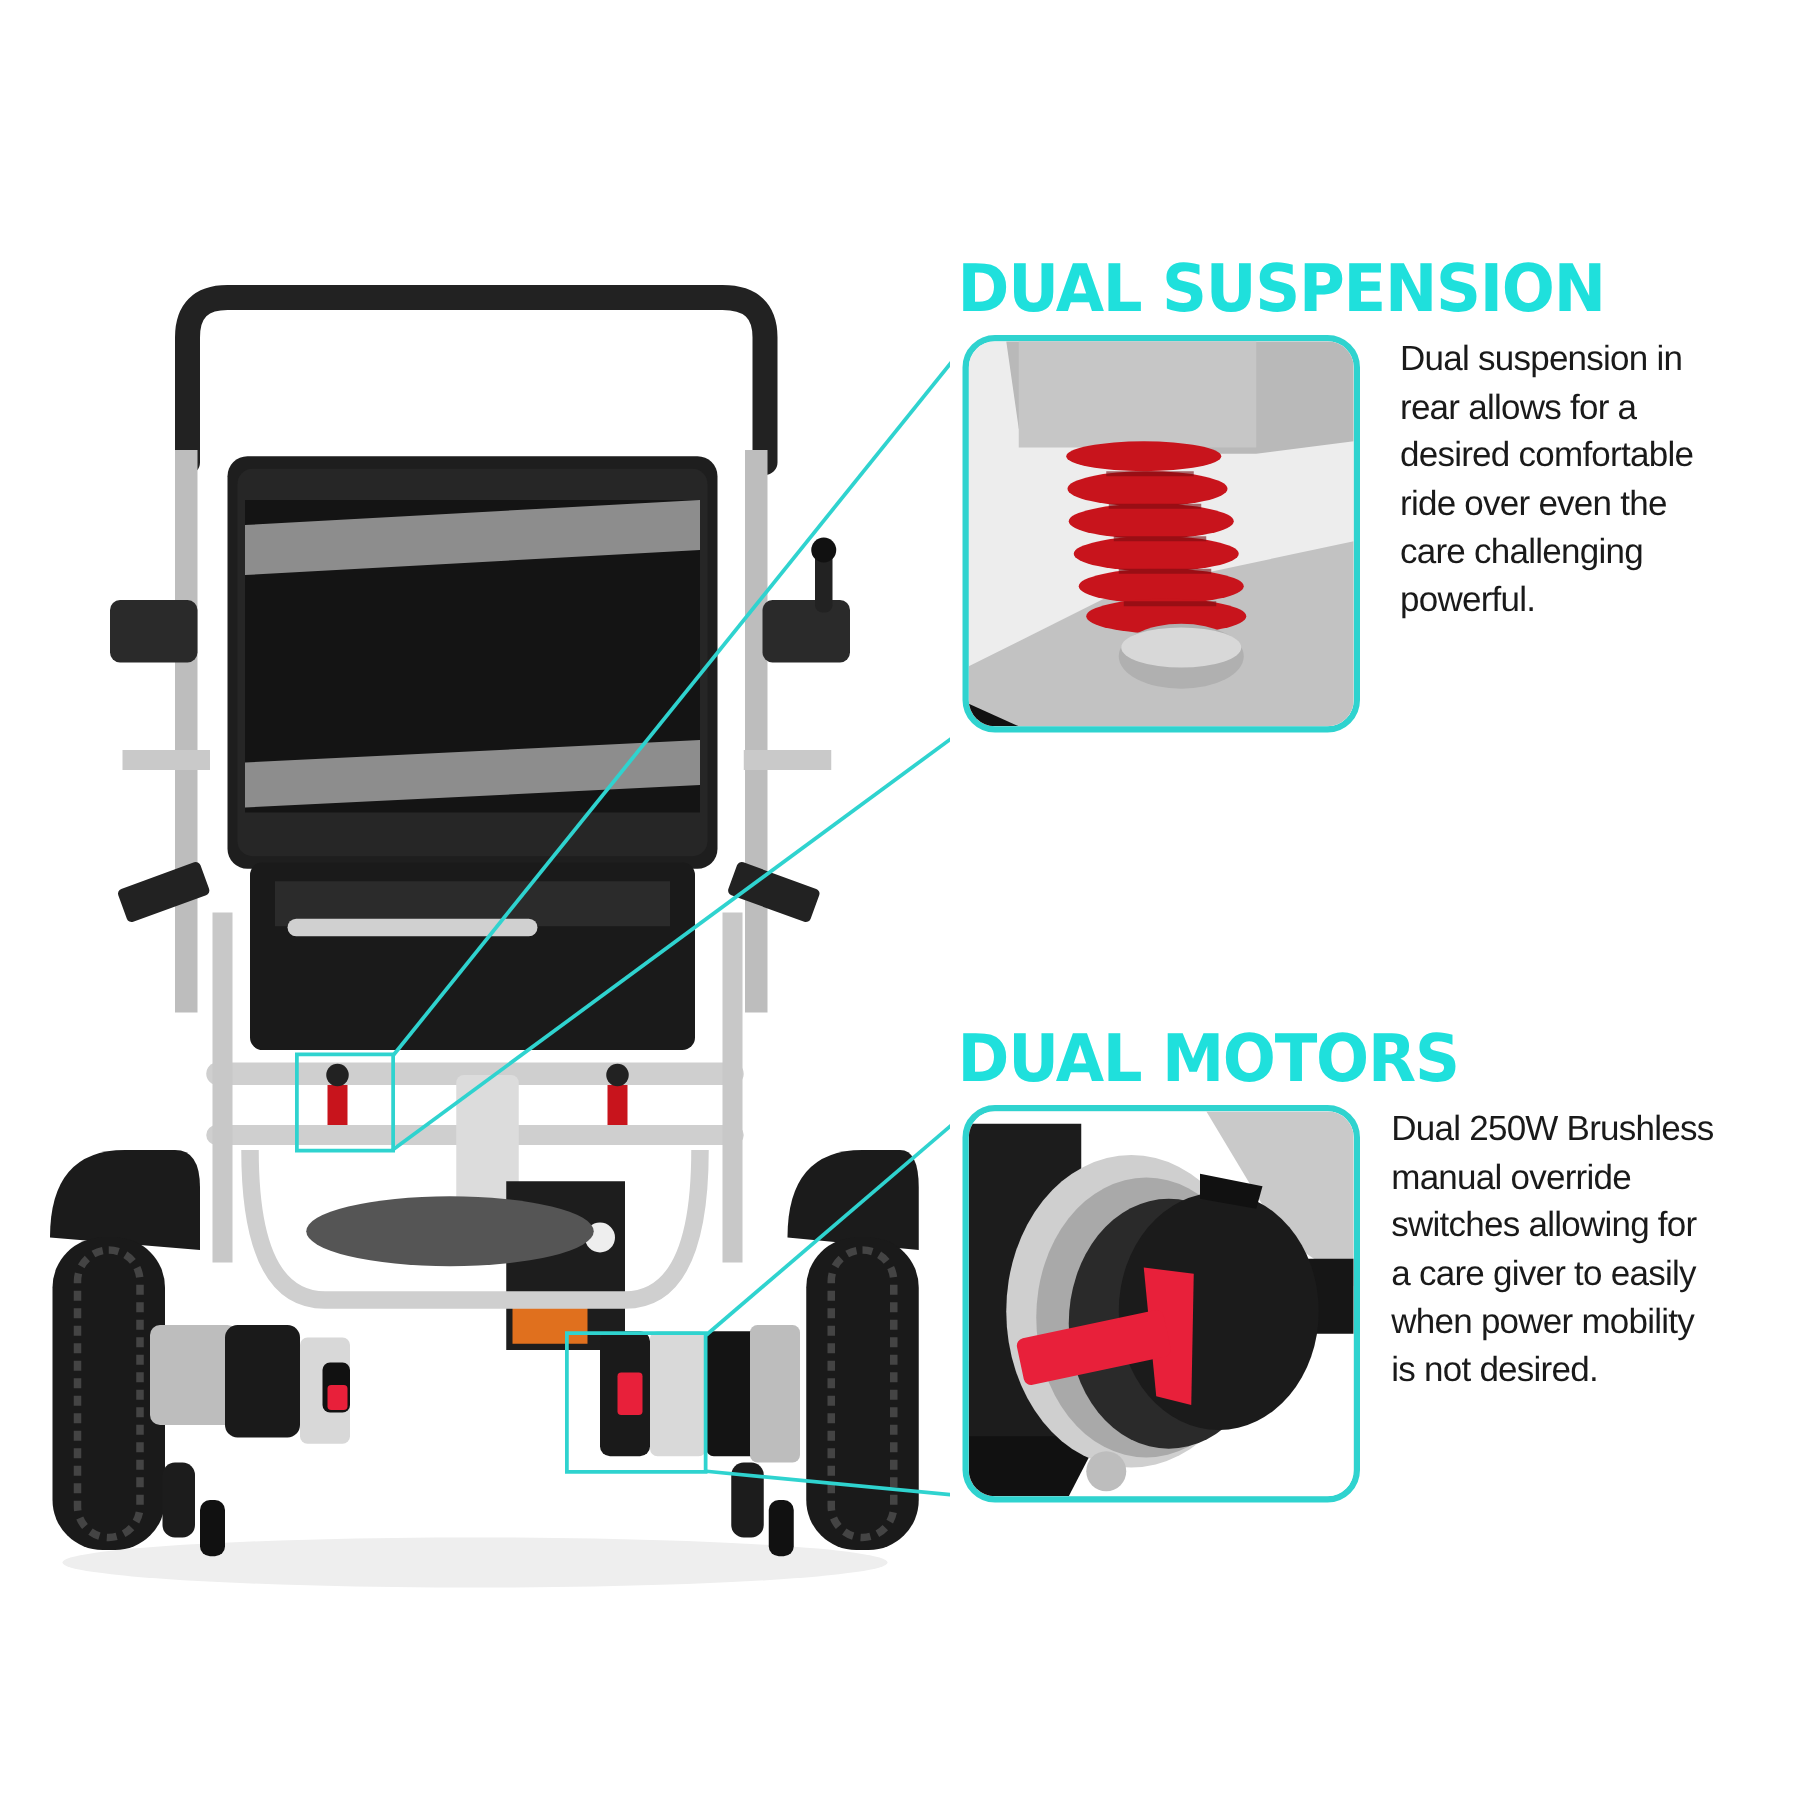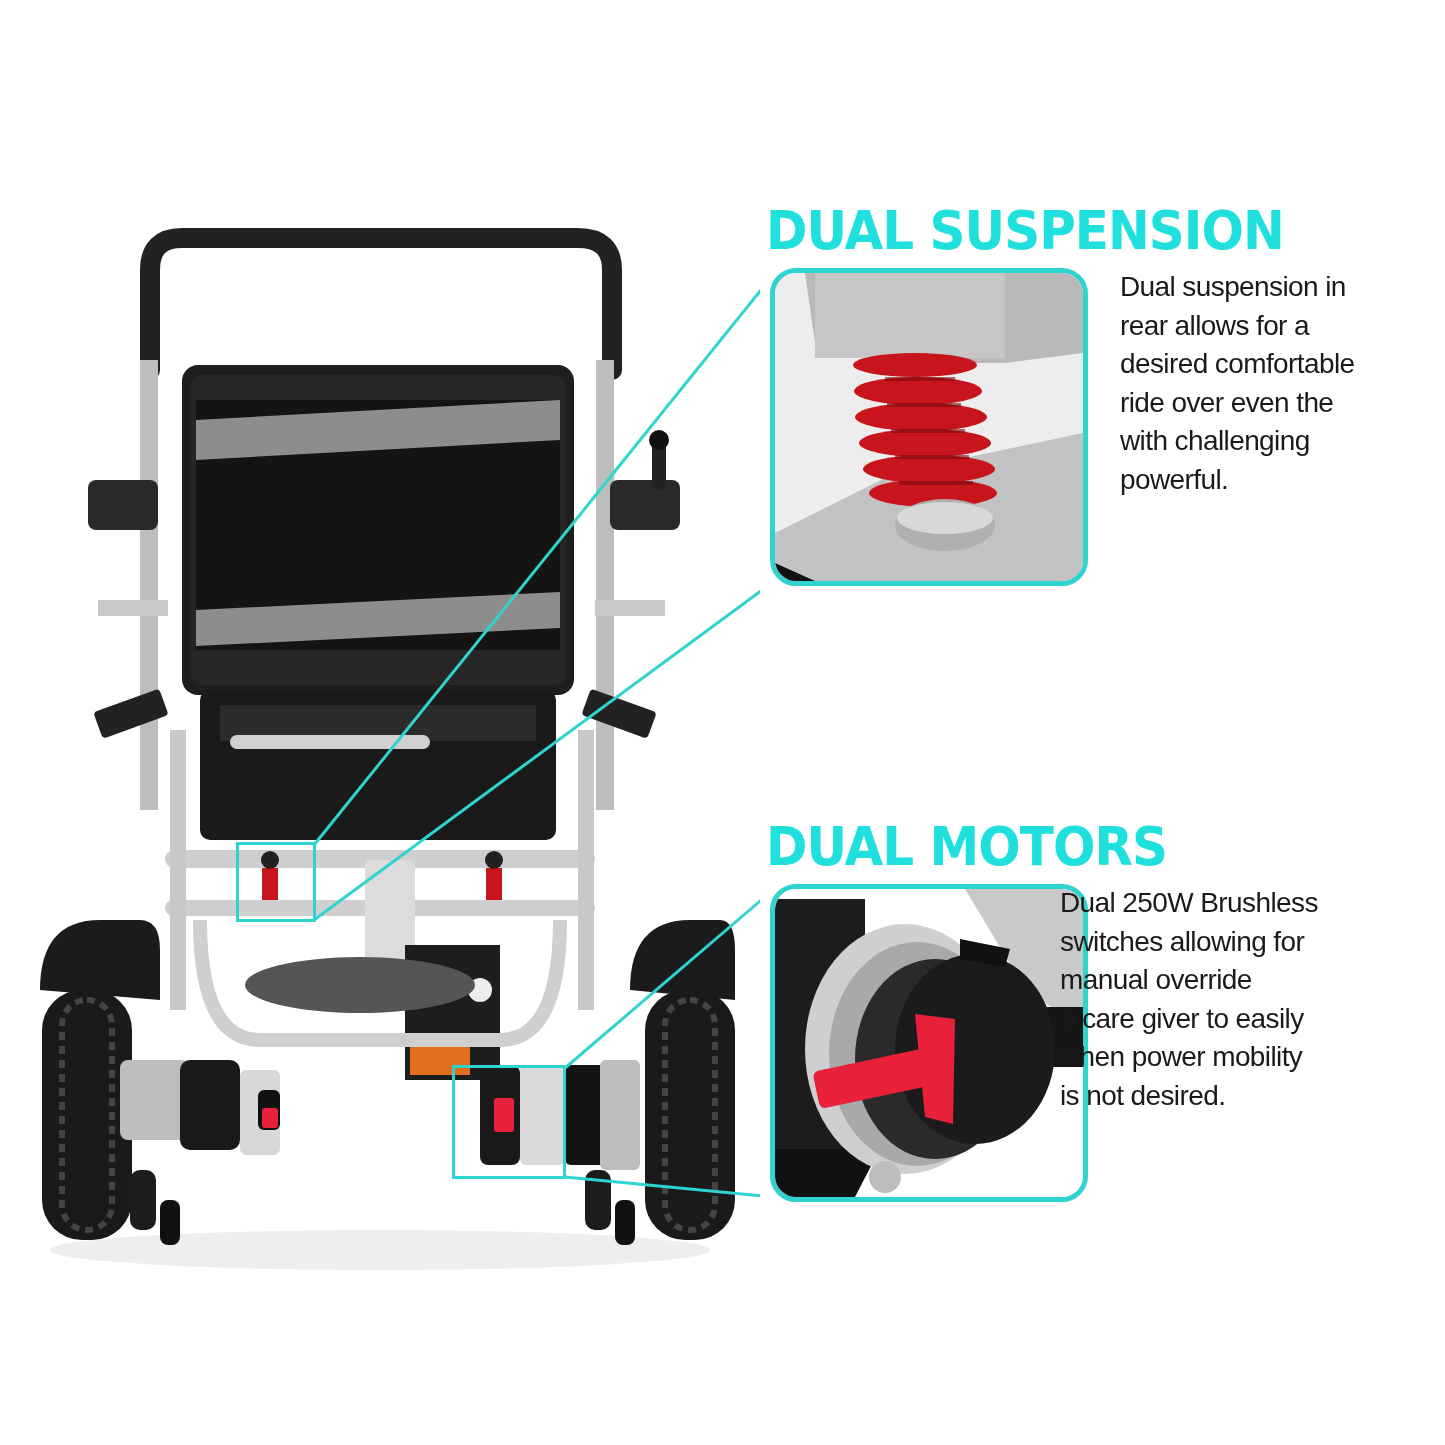--- a/index.html
+++ b/index.html
@@ -138,21 +138,21 @@
     <ellipse cx="170" cy="252" rx="50" ry="26" fill="#b0b0b0"></ellipse>
     <ellipse cx="170" cy="245" rx="48" ry="16" fill="#d8d8d8"></ellipse>
   </svg>
 </div>
 
 <div class="abs desc" style="left:1120px;top:268px;width:310px;">
   <div>Dual suspension in</div>
   <div>rear allows for a</div>
   <div>desired comfortable</div>
   <div>ride over even the</div>
-  <div>with challenging</div>
+  <div>care challenging</div>
   <div>powerful.</div>
 </div>
 
 <div class="abs title" style="left:766px;top:822px;">DUAL MOTORS</div>
 
 <div class="abs inset" style="left:770px;top:884px;width:318px;height:318px;">
   <svg width="308" height="308" viewBox="0 0 308 308">
     <rect width="308" height="308" fill="#ffffff"></rect>
     <polygon points="190,0 308,0 308,140 250,100" fill="#c9c9c9"></polygon>
     <rect x="250" y="118" width="58" height="60" fill="#161616"></rect>
@@ -162,20 +162,20 @@
     <ellipse cx="142" cy="165" rx="88" ry="112" fill="#a9a9a9"></ellipse>
     <ellipse cx="160" cy="170" rx="80" ry="100" fill="#2a2a2a"></ellipse>
     <ellipse cx="200" cy="160" rx="80" ry="95" fill="#1b1b1b"></ellipse>
     <path d="M185 50 L235 60 L230 78 L185 70 Z" fill="#111"></path>
     <path d="M140 125 L180 130 L178 235 L150 228 Z" fill="#e8203a"></path>
     <rect x="40" y="170" width="120" height="38" rx="6" fill="#e8203a" transform="rotate(-12 100 189)"></rect>
     <circle cx="110" cy="288" r="16" fill="#bdbdbd"></circle>
   </svg>
 </div>
 
-<div class="abs desc" style="left:1060px;top:884px;width:320px;">
+<div class="abs desc" style="left:1113px;top:884px;width:320px;">
   <div>Dual 250W Brushless</div>
+  <div>manual override</div>
   <div>switches allowing for</div>
-  <div>manual override</div>
   <div>a care giver to easily</div>
   <div>when power mobility</div>
   <div>is not desired.</div>
 </div>
 
 </body></html>

